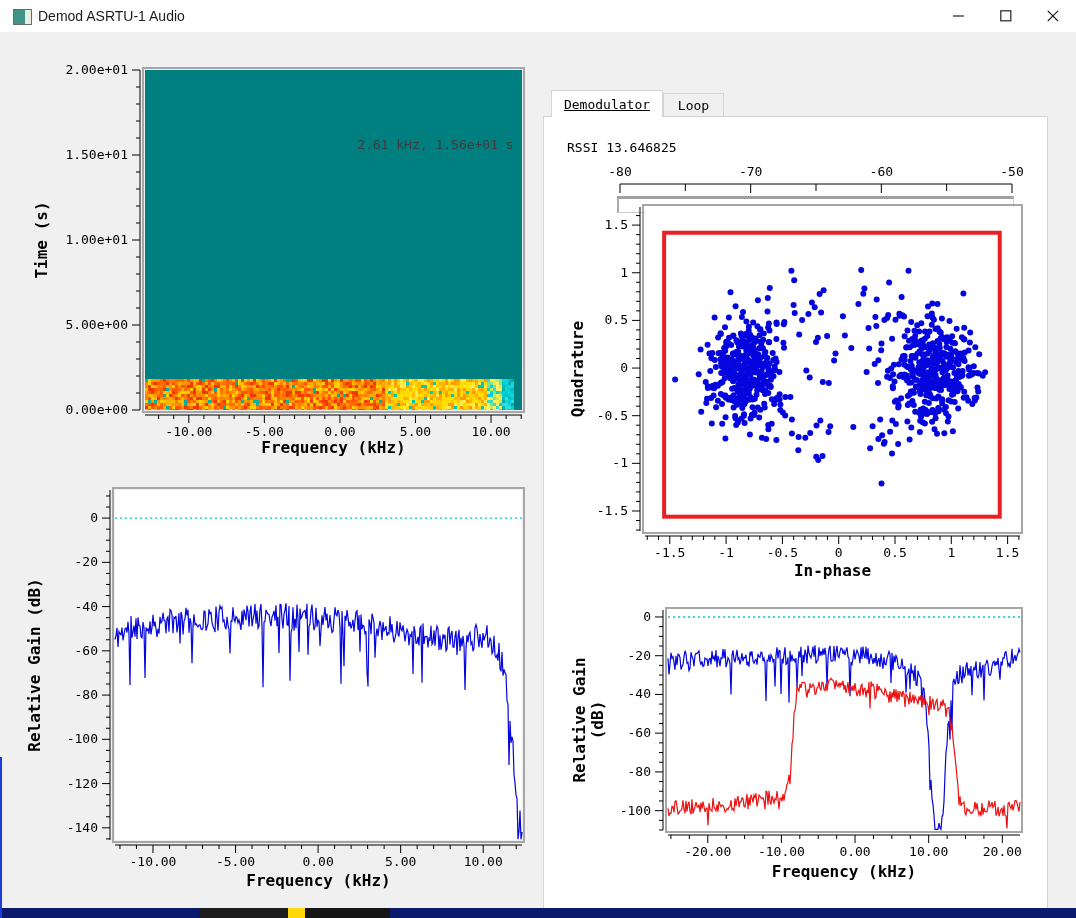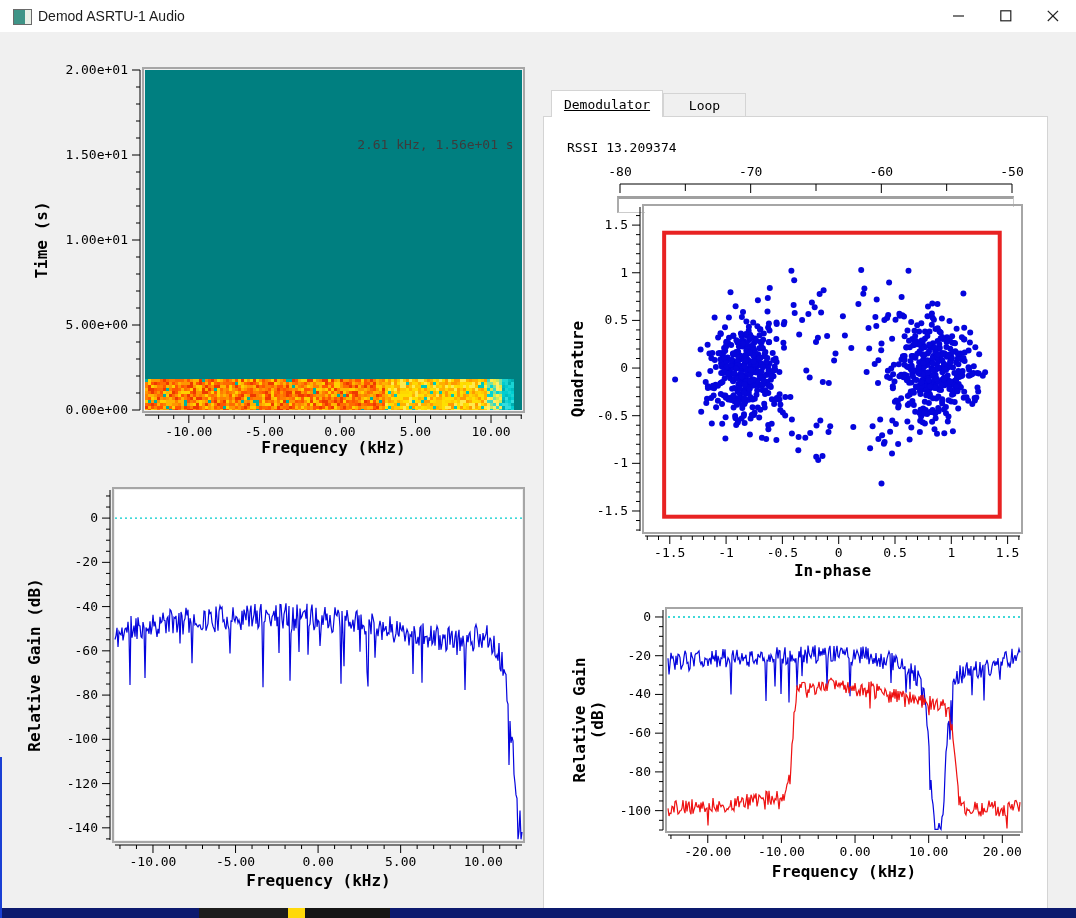--- a/index.html
+++ b/index.html
@@ -13,21 +13,21 @@
   .win-btn{width:47px;height:32px;border:none;background:transparent;padding:0;display:flex;
            align-items:center;justify-content:center;cursor:default;}
   .body{position:absolute;left:0;top:32px;width:1076px;height:876px;background:#f0f0f0;}
   svg.chart{position:absolute;}
   .panel{position:absolute;left:543px;top:84px;width:505px;height:806px;background:#ffffff;
          border:1px solid #d4d4d4;box-sizing:border-box;}
   .tab{position:absolute;box-sizing:border-box;border:1px solid #d4d4d4;border-bottom:none;
        font-family:"DejaVu Sans Mono","Liberation Mono",monospace;font-size:13px;color:#000;
        display:flex;align-items:center;justify-content:center;}
   .tab.active{left:551px;top:58px;width:112px;height:27px;background:#ffffff;z-index:3;text-decoration:underline;}
-  .tab.inactive{left:663px;top:61px;width:83px;height:23px;background:#f0f0f0;z-index:2;}
+  .tab.inactive{left:663px;top:61px;width:61px;height:23px;background:#f0f0f0;z-index:2;}
   .rssi-label{position:absolute;left:567px;top:108px;font-family:"DejaVu Sans Mono","Liberation Mono",monospace;
               font-size:13px;color:#000;z-index:4;}
   #rssi-scale{position:absolute;left:555px;top:128px;z-index:4;}
   .rssi-bar{position:absolute;left:617px;top:164px;width:394px;height:13px;background:#ffffff;
             border:1px solid #cccccc;border-top:3px solid #a0a0a0;border-left:2px solid #ababab;z-index:4;}
   .bottom-strip{position:absolute;left:0;top:908px;width:1076px;height:10px;}
   .strip-seg{position:absolute;top:0;height:10px;}
   .left-edge-line{position:absolute;left:0;top:757px;width:2px;height:161px;background:#1a3fd4;}
   .z4{z-index:4;}
 </style>
@@ -1560,21 +1560,21 @@
       </svg>
 
     <div class="panel"></div>
     <div class="tab active">
       <span>Demodulator</span>
     </div>
     <div class="tab inactive">
       <span>Loop</span>
     </div>
 
-    <div class="rssi-label">RSSI 13.209374</div>
+    <div class="rssi-label">RSSI 13.646825</div>
     <svg id="rssi-scale" width="505" height="36">
         <line x1="65" y1="24" x2="457" y2="24" stroke="#000"></line>
         <line x1="65" y1="24" x2="65" y2="33" stroke="#000"></line>
         <text x="65" y="16" font-family="&quot;DejaVu Sans Mono&quot;,&quot;Liberation Mono&quot;,monospace" font-size="13" fill="#000" text-anchor="middle">-80</text>
         <line x1="130.33333333333331" y1="24" x2="130.33333333333331" y2="31" stroke="#000"></line>
         <line x1="195.66666666666666" y1="24" x2="195.66666666666666" y2="33" stroke="#000"></line>
         <text x="195.66666666666666" y="16" font-family="&quot;DejaVu Sans Mono&quot;,&quot;Liberation Mono&quot;,monospace" font-size="13" fill="#000" text-anchor="middle">-70</text>
         <line x1="261" y1="24" x2="261" y2="31" stroke="#000"></line>
         <line x1="326.3333333333333" y1="24" x2="326.3333333333333" y2="33" stroke="#000"></line>
         <text x="326.3333333333333" y="16" font-family="&quot;DejaVu Sans Mono&quot;,&quot;Liberation Mono&quot;,monospace" font-size="13" fill="#000" text-anchor="middle">-60</text>

